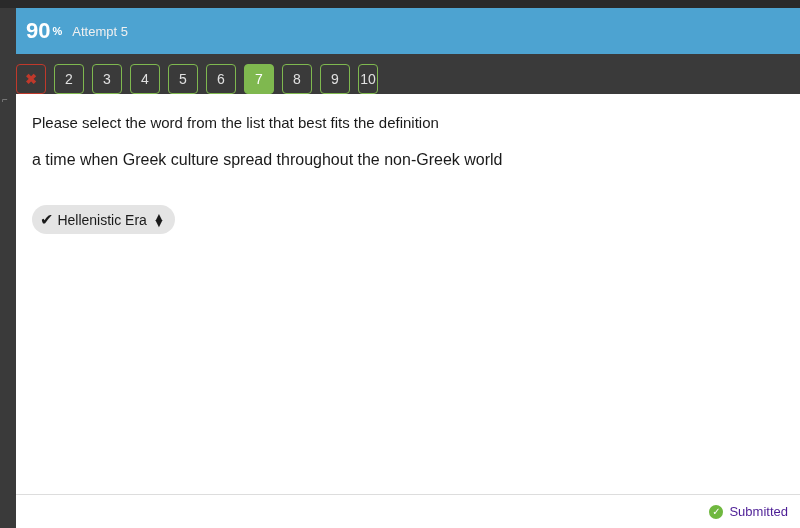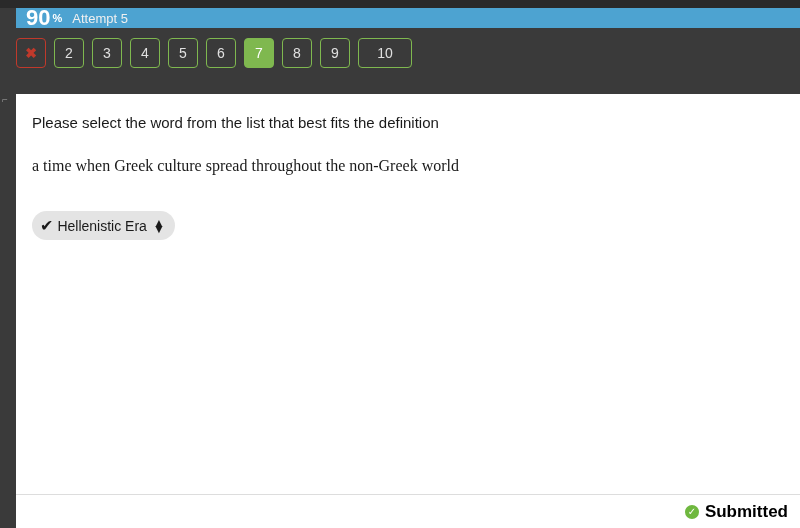--- a/index.html
+++ b/index.html
@@ -10,21 +10,21 @@
       font-family: Arial, Helvetica, sans-serif;
       overflow: hidden;
       position: relative;
     }
     .topbar {
       height: 8px;
       background: #2a2a2a;
     }
     .score-bar {
       background: #4da3d1;
-      height: 20px;
+      height: 46px;
       display: flex;
       align-items: center;
       padding: 0 10px;
       color: #fff;
       margin-left: 16px;
     }
     .score-num {
       font-size: 22px;
       font-weight: bold;
     }
@@ -53,21 +53,21 @@
       border: 1px solid #7fb84f;
       background: transparent;
       color: #e0e0e0;
       font-size: 14px;
       border-radius: 4px;
       display: flex;
       align-items: center;
       justify-content: center;
       cursor: pointer;
     }
-    .nav-btn.wide { width: 54px; }
+    .nav-btn.wide { width: 20px; }
     .nav-btn.active {
       background: #7fb84f;
       color: #fff;
       border-color: #7fb84f;
     }
     .nav-btn.close {
       border-color: #c0392b;
       color: #c0392b;
       font-weight: bold;
     }
@@ -78,24 +78,24 @@
       top: 94px;
       bottom: 0;
       background: #fff;
     }
     .content {
       padding: 20px 16px;
     }
     .instruction {
       font-size: 15px;
       color: #1a1a1a;
-      margin-bottom: 26px;
+      margin-bottom: 20px;
     }
     .definition {
-      font-family: Liberation Serif, serif;
+      font-family: Liberation Sans, sans-serif;
       font-size: 16px;
       color: #1a1a1a;
       margin-bottom: 36px;
     }
     .answer-pill {
       display: inline-flex;
       align-items: center;
       background: #e4e4e4;
       border-radius: 18px;
       padding: 5px 10px 5px 8px;
@@ -137,23 +137,22 @@
       height: 14px;
       border-radius: 50%;
       background: #6fb83f;
       display: inline-flex;
       align-items: center;
       justify-content: center;
       color: #fff;
       font-size: 10px;
     }
     .submitted-text {
-      font-size: 17px;
-      color: #000000;
-      font-weight: bold;
+      font-size: 13px;
+      color: #4c1d95;
     }
     .left-gutter {
       position: absolute;
       left: 0;
       top: 46px;
       bottom: 0;
       width: 16px;
       background: #3a3a3a;
     }
     .gutter-tick {

